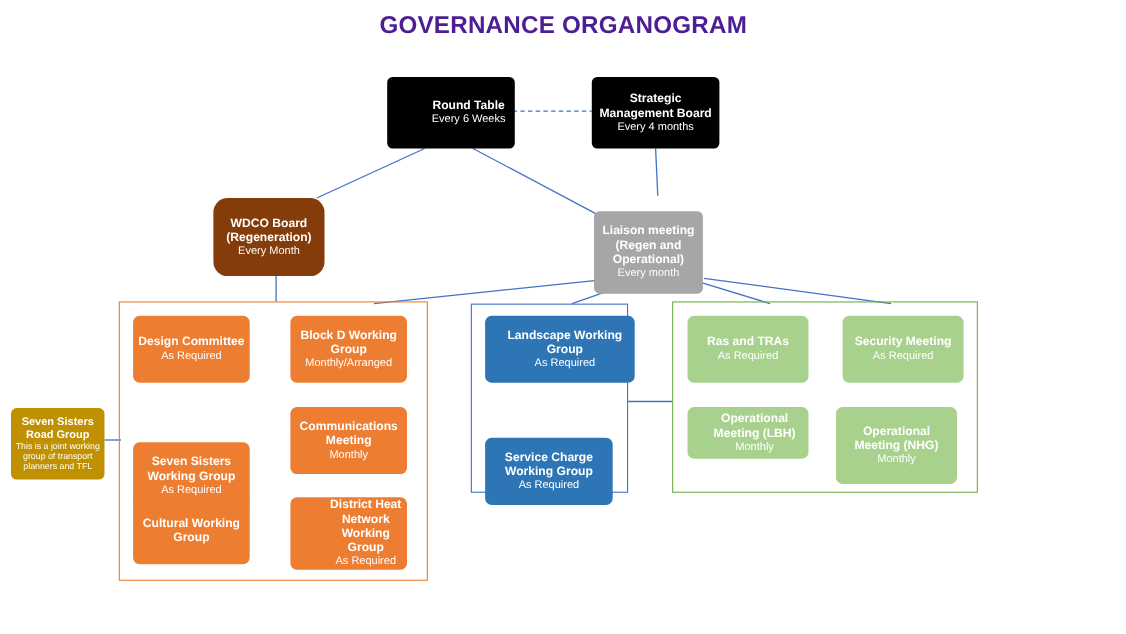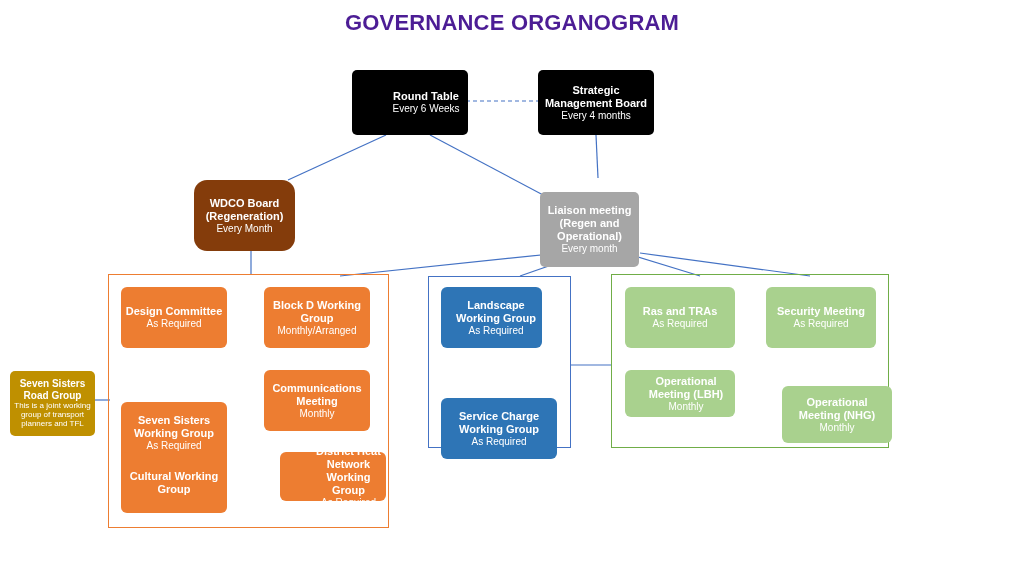--- a/index.html
+++ b/index.html
@@ -172,26 +172,26 @@
   <div class="node orange" style="left:264px; top:370px; width:106px; height:61px;">
     <div class="lbl">Communications Meeting</div>
     <div class="sub">Monthly</div>
   </div>
 
   <div class="node orange" style="left:121px; top:452px; width:106px; height:61px;">
     <div class="lbl">Cultural Working Group</div>
     <div class="sub"></div>
   </div>
 
-  <div class="node orange" style="left:280px; top:452px; width:106px; height:49px;padding-left:35px;">
+  <div class="node orange" style="left:264px; top:452px; width:106px; height:66px;padding-left:35px;">
     <div class="lbl">District Heat Network Working Group</div>
     <div class="sub">As Required</div>
   </div>
 
-  <div class="node blue" style="left:441px; top:287px; width:101px; height:61px;padding-left:13px;">
+  <div class="node blue" style="left:441px; top:287px; width:136px; height:61px;padding-left:13px;">
     <div class="lbl">Landscape Working Group</div>
     <div class="sub">As Required</div>
   </div>
 
   <div class="node blue" style="left:441px; top:370px; width:116px; height:61px;margin-top:28px;">
     <div class="lbl">Service Charge Working Group</div>
     <div class="sub">As Required</div>
   </div>
 
   <div class="node green" style="left:625px; top:287px; width:110px; height:61px;">
@@ -202,21 +202,21 @@
   <div class="node green" style="left:766px; top:287px; width:110px; height:61px;">
     <div class="lbl">Security Meeting</div>
     <div class="sub">As Required</div>
   </div>
 
   <div class="node green" style="left:625px; top:370px; width:110px; height:47px;padding-left:16px;">
     <div class="lbl">Operational Meeting (LBH)</div>
     <div class="sub">Monthly</div>
   </div>
 
-  <div class="node green" style="left:782px; top:370px; width:110px; height:57px;margin-top:16px;">
+  <div class="node green" style="left:760px; top:370px; width:110px; height:70px;">
     <div class="lbl">Operational Meeting (NHG)</div>
     <div class="sub">Monthly</div>
   </div>
 
   <div class="node olive" style="left:10px; top:371px; width:85px; height:65px;">
     <div class="lbl">Seven Sisters Road  Group</div>
     <div class="sub">This is a joint working group of transport planners and TFL</div>
   </div>
 
 </div>

